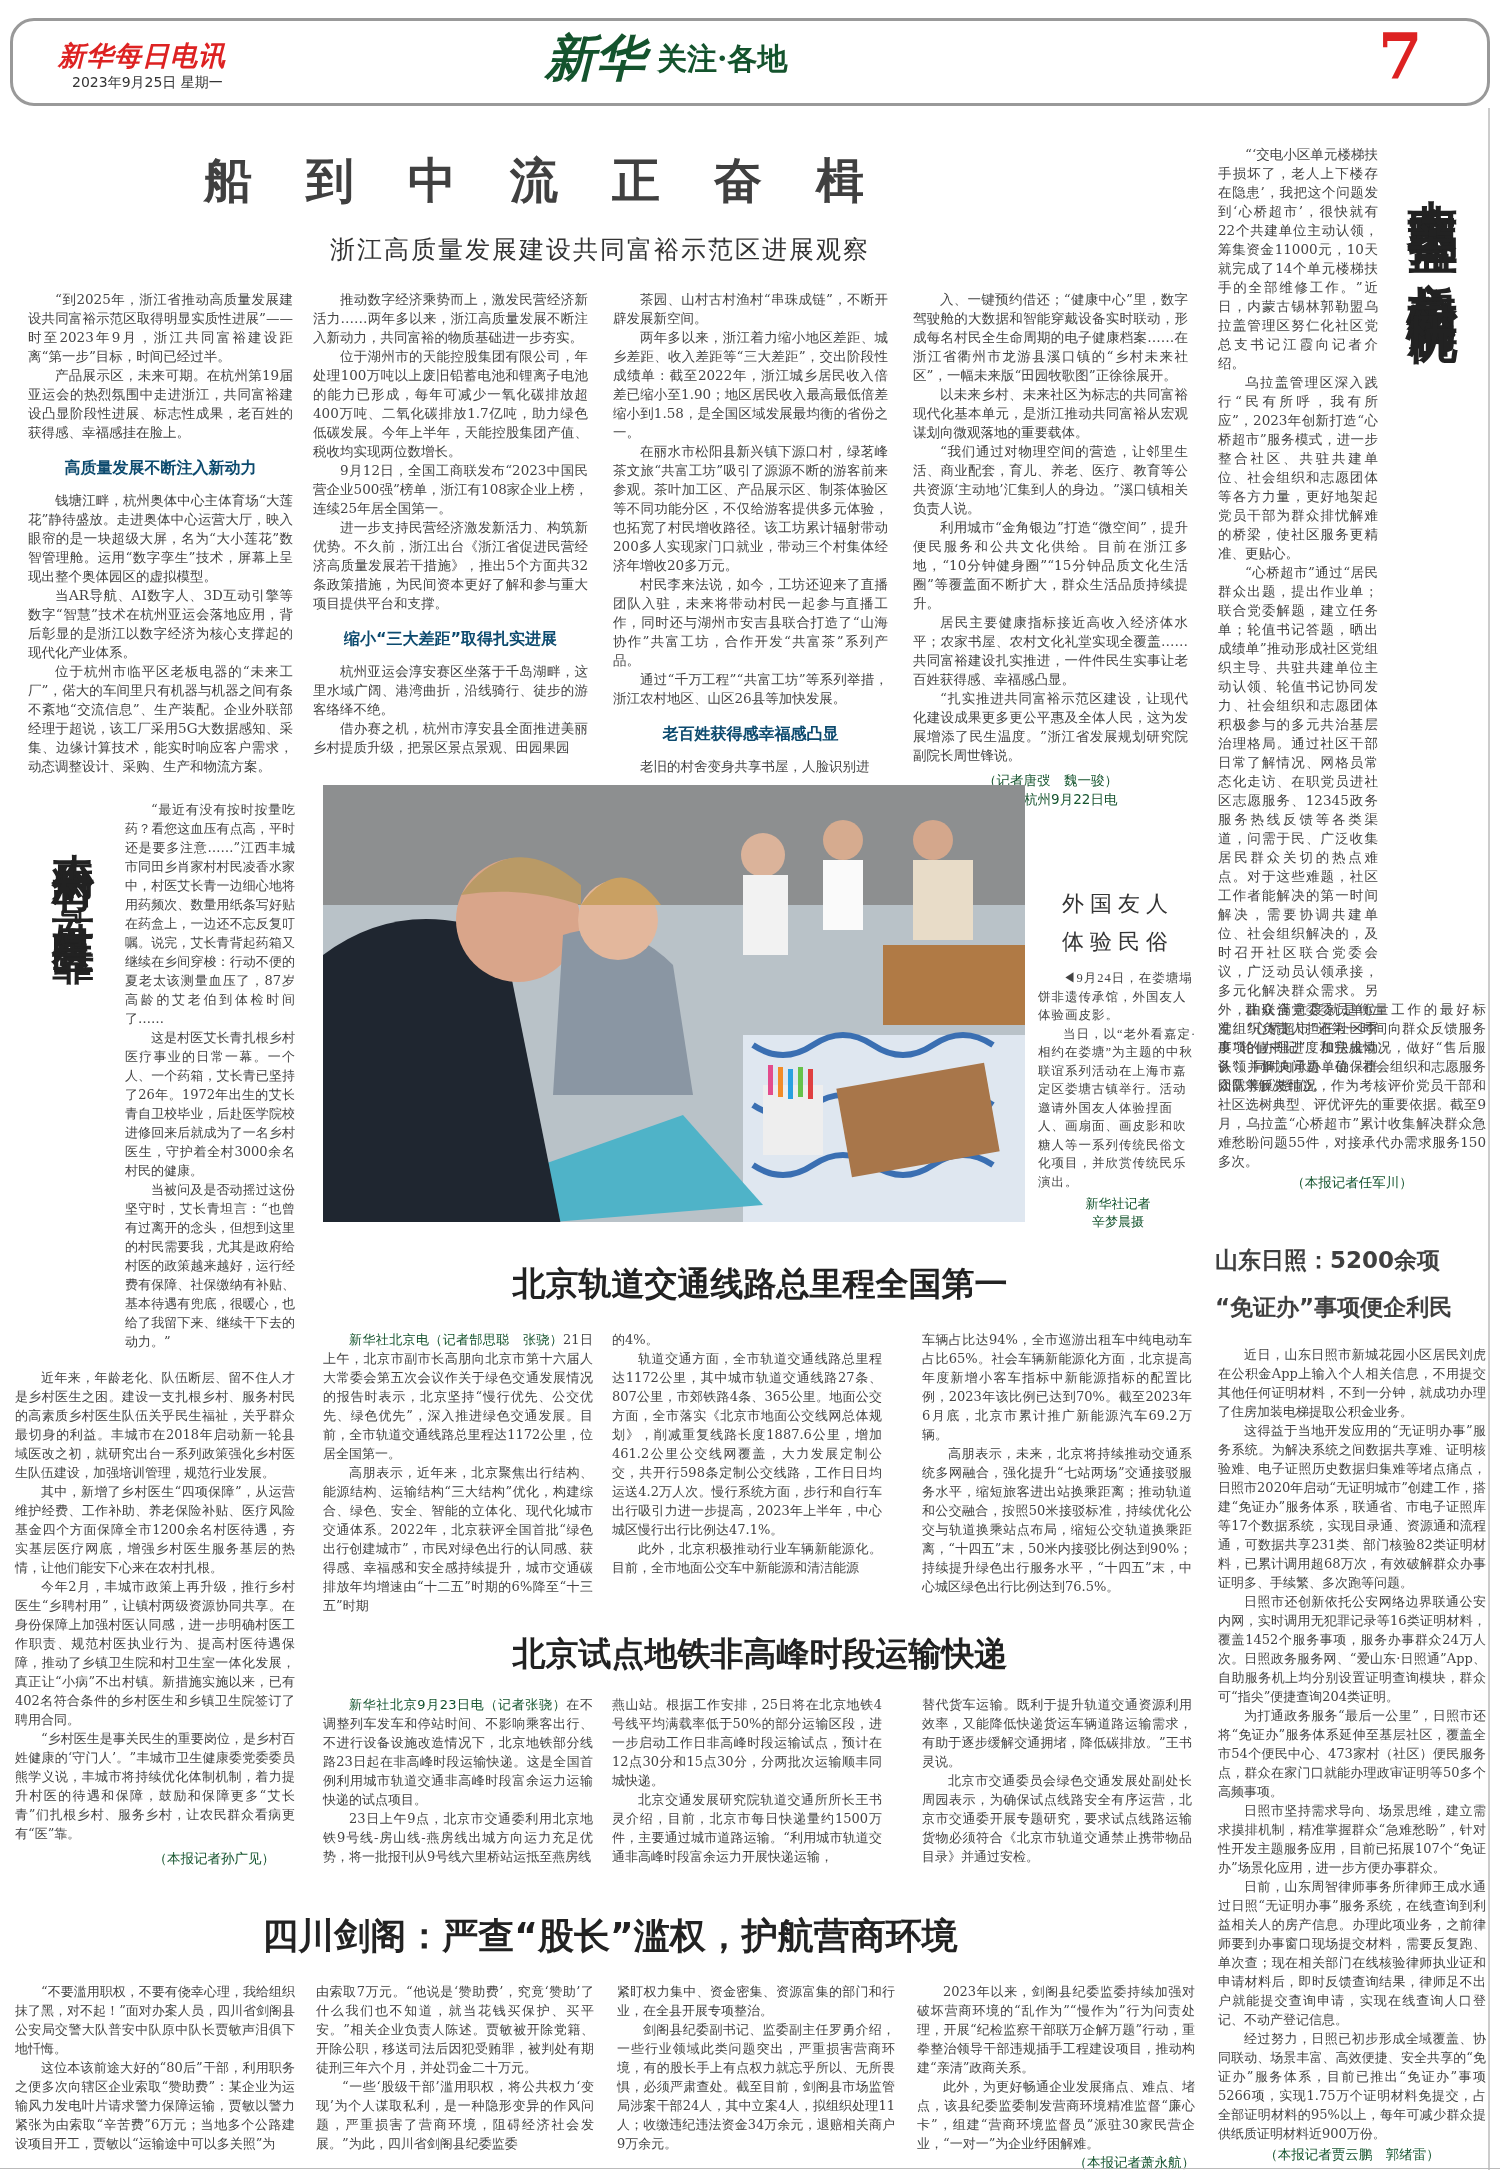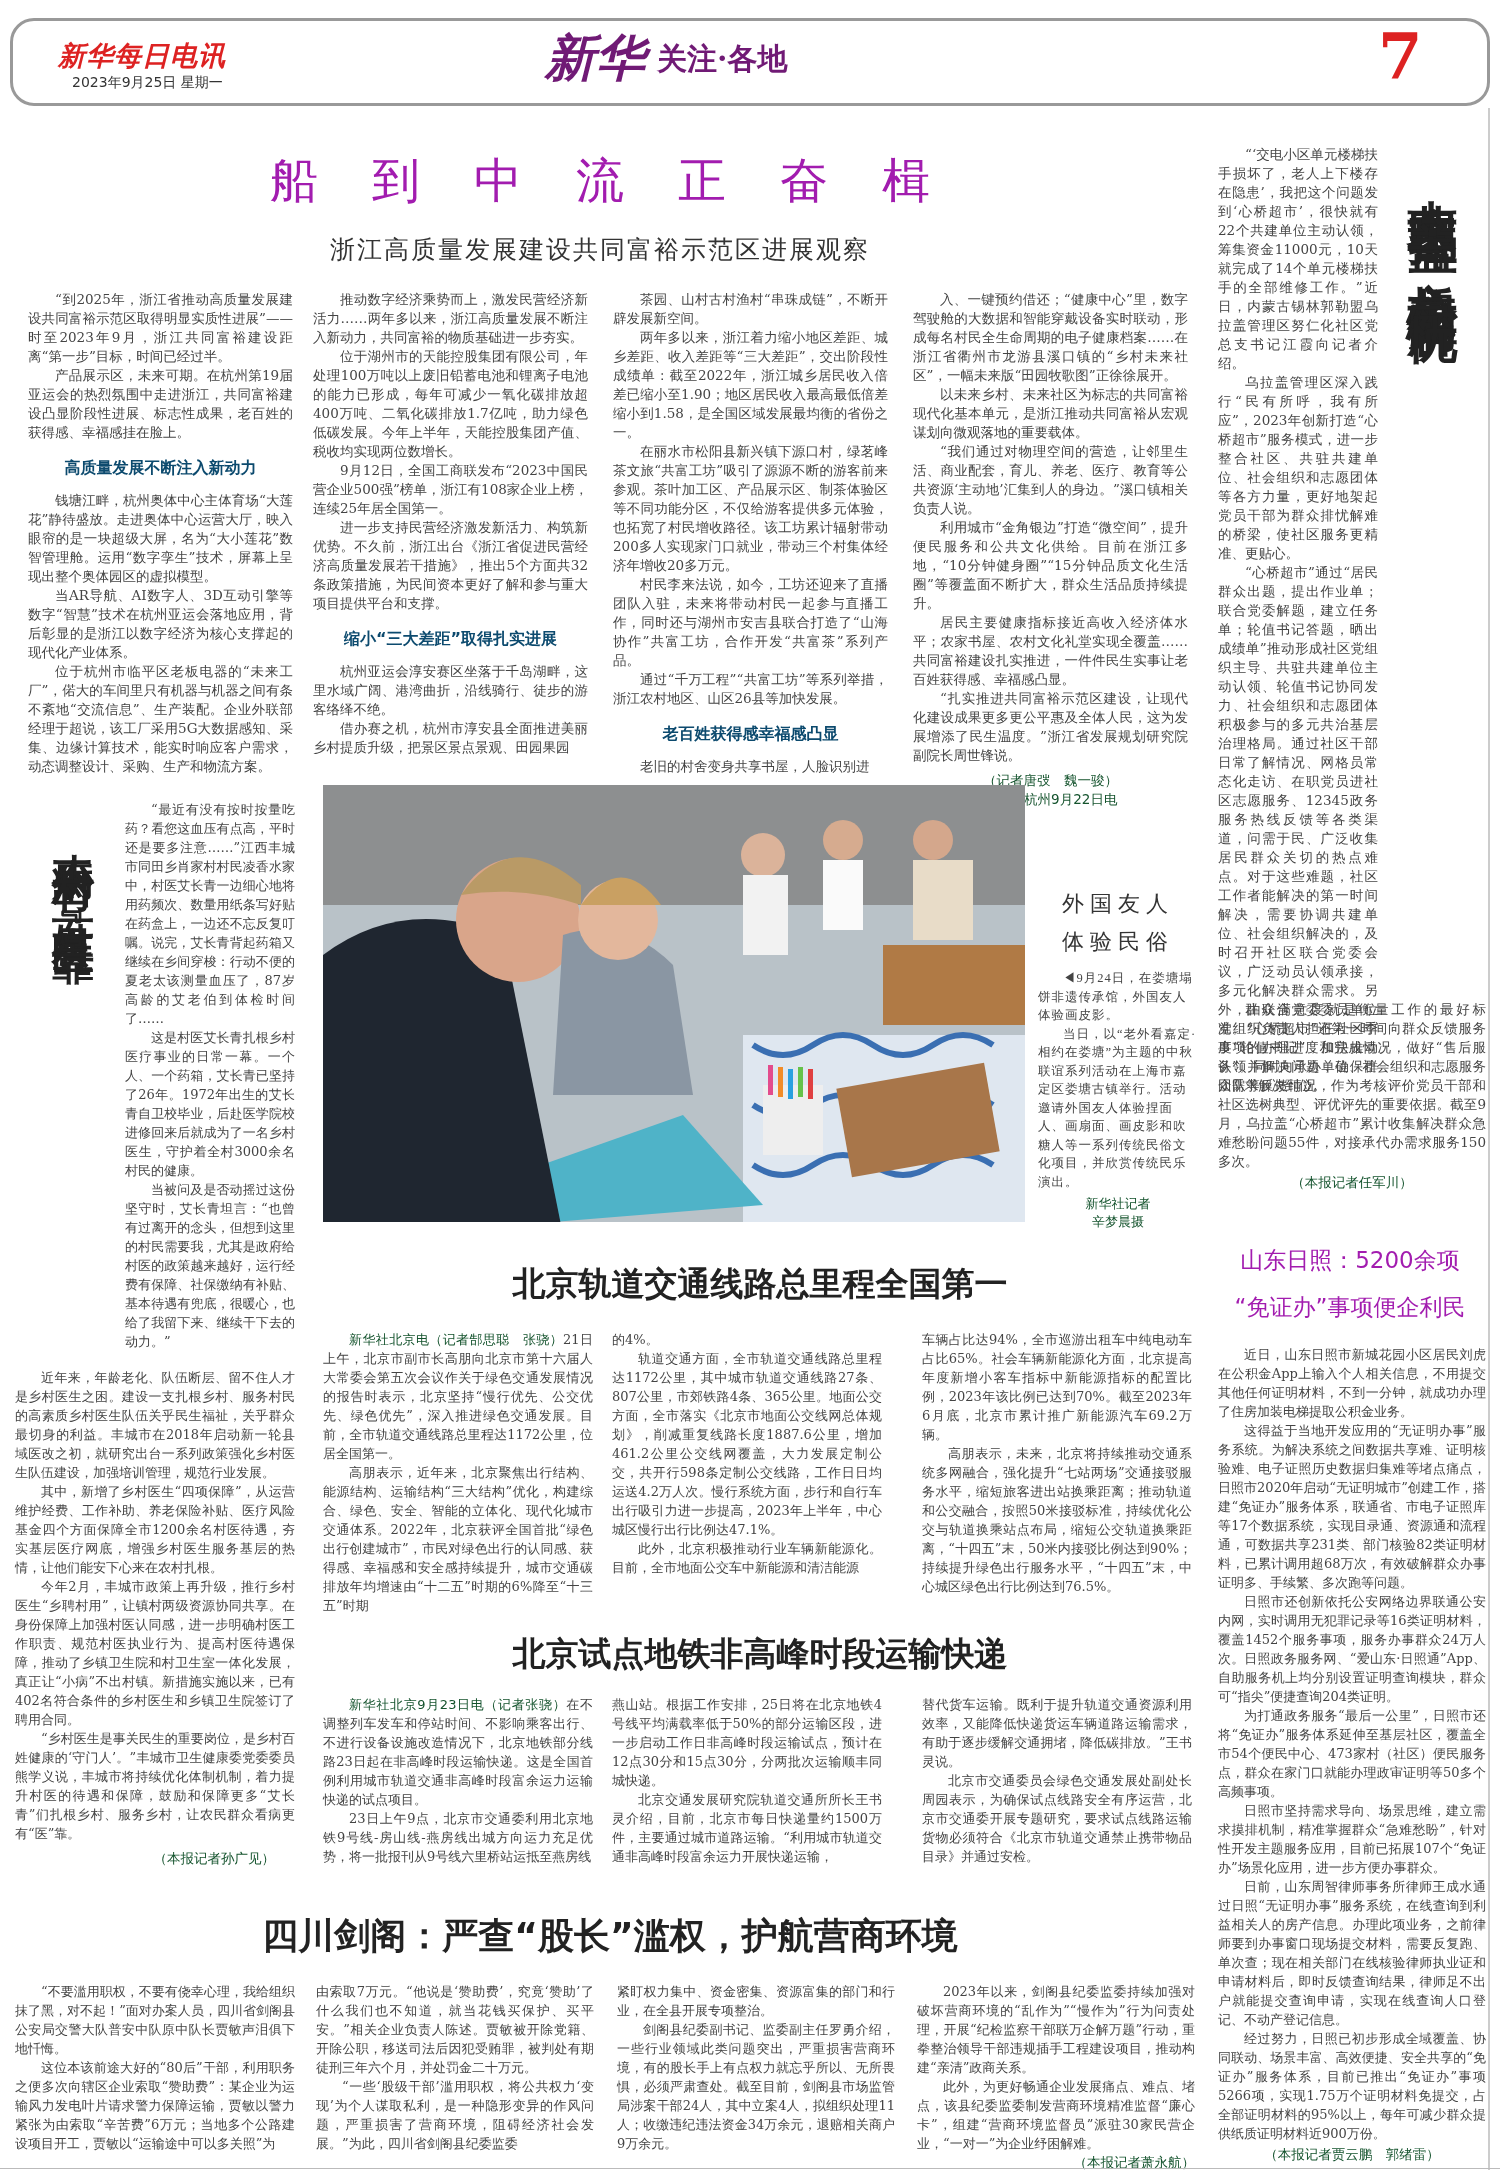--- a/index.html
+++ b/index.html
@@ -1,26 +1,26 @@
 <!DOCTYPE html>
 <html><head>
 <meta charset="utf-8">
 <style>
   html,body{margin:0;padding:0;background:#fff;}
   body{width:1500px;height:2170px;position:relative;overflow:hidden;font-family:"DejaVu Serif","Liberation Serif",serif;color:#333;}
   .abs{position:absolute;}
   .masthead{left:10px;top:18px;width:1480px;height:88px;border:3px solid #999;border-radius:24px;box-sizing:border-box;background:#fff;}
   .mast-logo{left:58px;top:38px;font-family:"DejaVu Serif",serif;font-style:italic;font-weight:bold;color:#d22;font-size:27px;letter-spacing:1px;}
   .mast-date{left:72px;top:74px;font-family:"DejaVu Sans",sans-serif;font-size:14px;color:#333;}
-  .mast-center{left:545px;top:30px;display:flex;align-items:flex-end;color:#701a75;}
+  .mast-center{left:545px;top:30px;display:flex;align-items:flex-end;color:#14532d;}
   .mast-center .brand{font-style:italic;font-weight:bold;font-size:50px;line-height:56px;}
   .mast-center .sec{font-size:30px;font-weight:bold;margin-left:12px;margin-bottom:6px;}
   .mast-page{left:1378px;top:24px;font-family:"DejaVu Serif",serif;font-weight:bold;color:#d22;font-size:64px;line-height:66px;}
   .rightline{left:1488px;top:108px;width:2px;height:2062px;background:#ccc;}
-  .headline{font-family:"DejaVu Serif",serif;font-weight:normal;color:#a21caf;text-align:center;}
+  .headline{font-family:"DejaVu Serif",serif;font-weight:bold;color:#404040;text-align:left;}
   .h-main{left:150px;top:150px;width:900px;font-size:48px;letter-spacing:54px;text-indent:54px;line-height:60px;}
   .h-sub{left:150px;top:233px;width:900px;font-size:25px;letter-spacing:2px;font-family:"DejaVu Sans",sans-serif;color:#333;text-align:center;}
   .col{font-size:13.5px;line-height:19px;color:#444;text-align:justify;}
   .col p{margin:0;text-indent:2em;}
   .subhead{font-family:"DejaVu Sans",sans-serif;font-weight:bold;font-size:16px;color:#0c4a6e;text-align:center;margin:16px 0 14px 0;text-indent:0!important;}
   .byline{font-family:"DejaVu Sans",sans-serif;font-weight:normal;font-size:13.5px;color:#14532d;text-align:right;}
   .vtitle{font-family:"DejaVu Serif",serif;font-weight:bold;color:#222;writing-mode:vertical-rl;text-orientation:upright;letter-spacing:4px;}
   .photo{left:323px;top:785px;width:702px;height:437px;overflow:hidden;background:#9fb5c9;}
   .caption-title{font-family:"DejaVu Serif",serif;font-size:22px;color:#333;text-align:center;letter-spacing:6px;line-height:38px;}
   .caption-text{font-size:12.5px;line-height:18.5px;color:#444;letter-spacing:1px;font-family:Liberation Serif, serif;}

